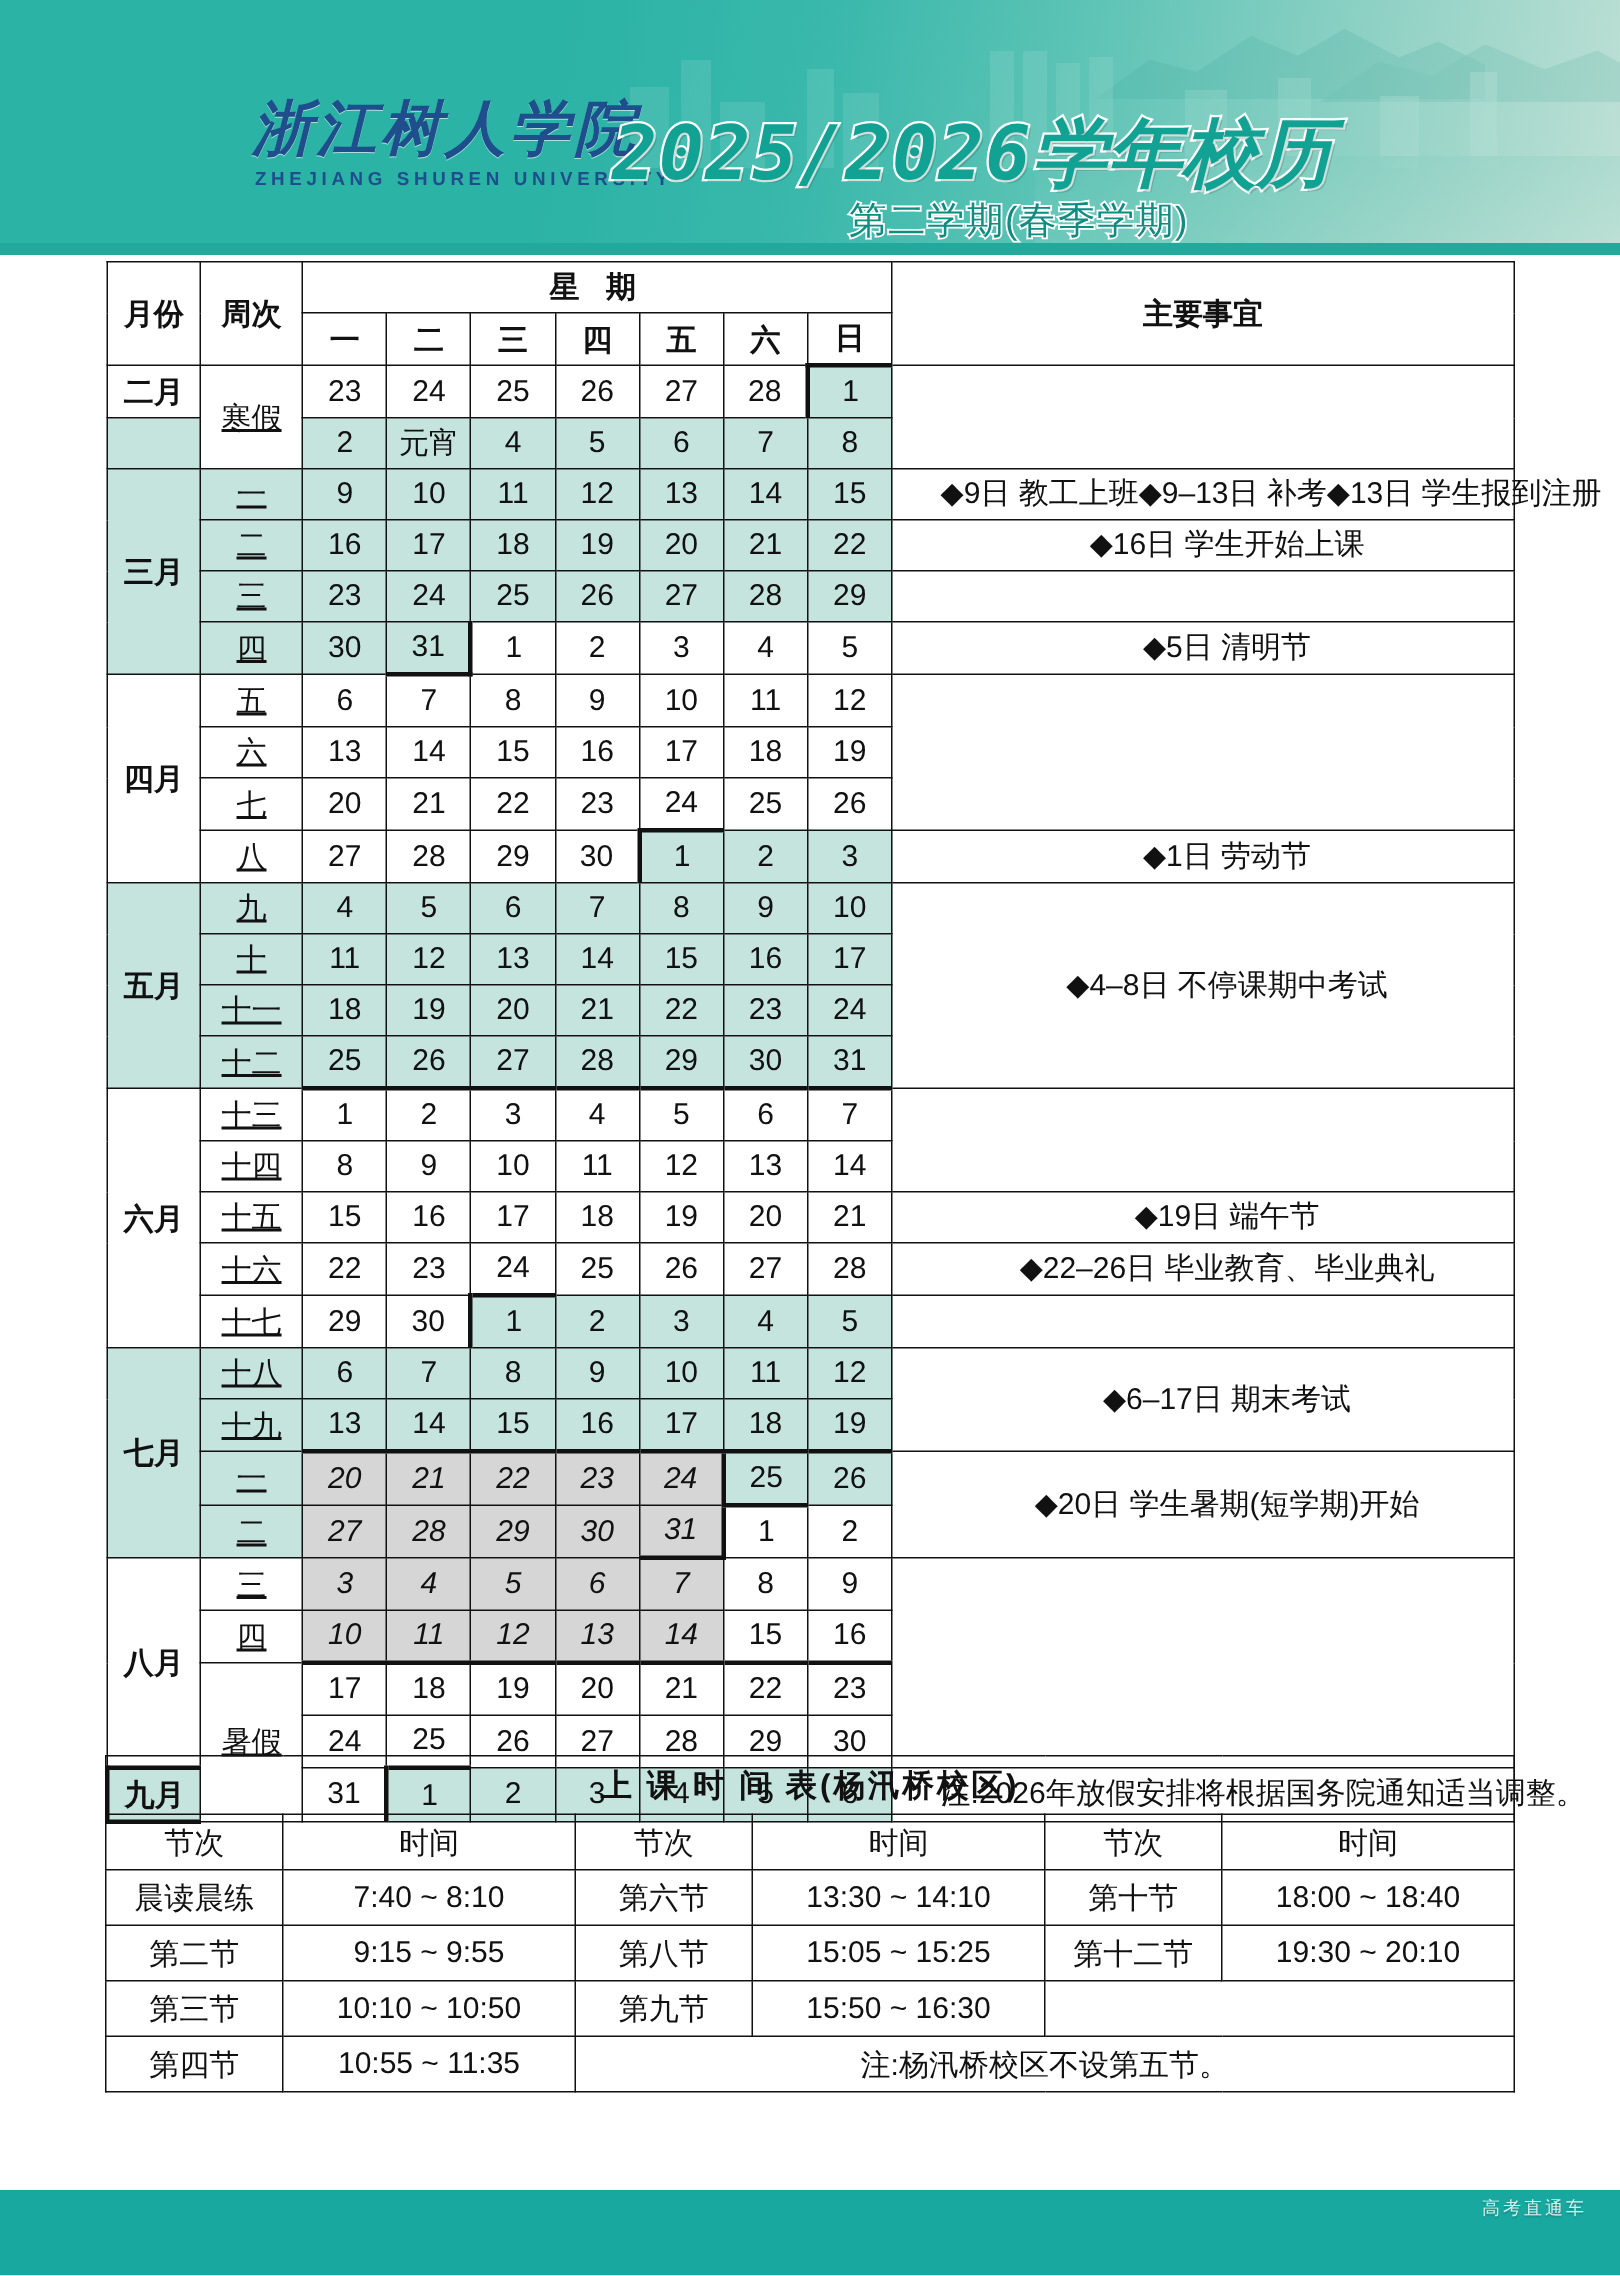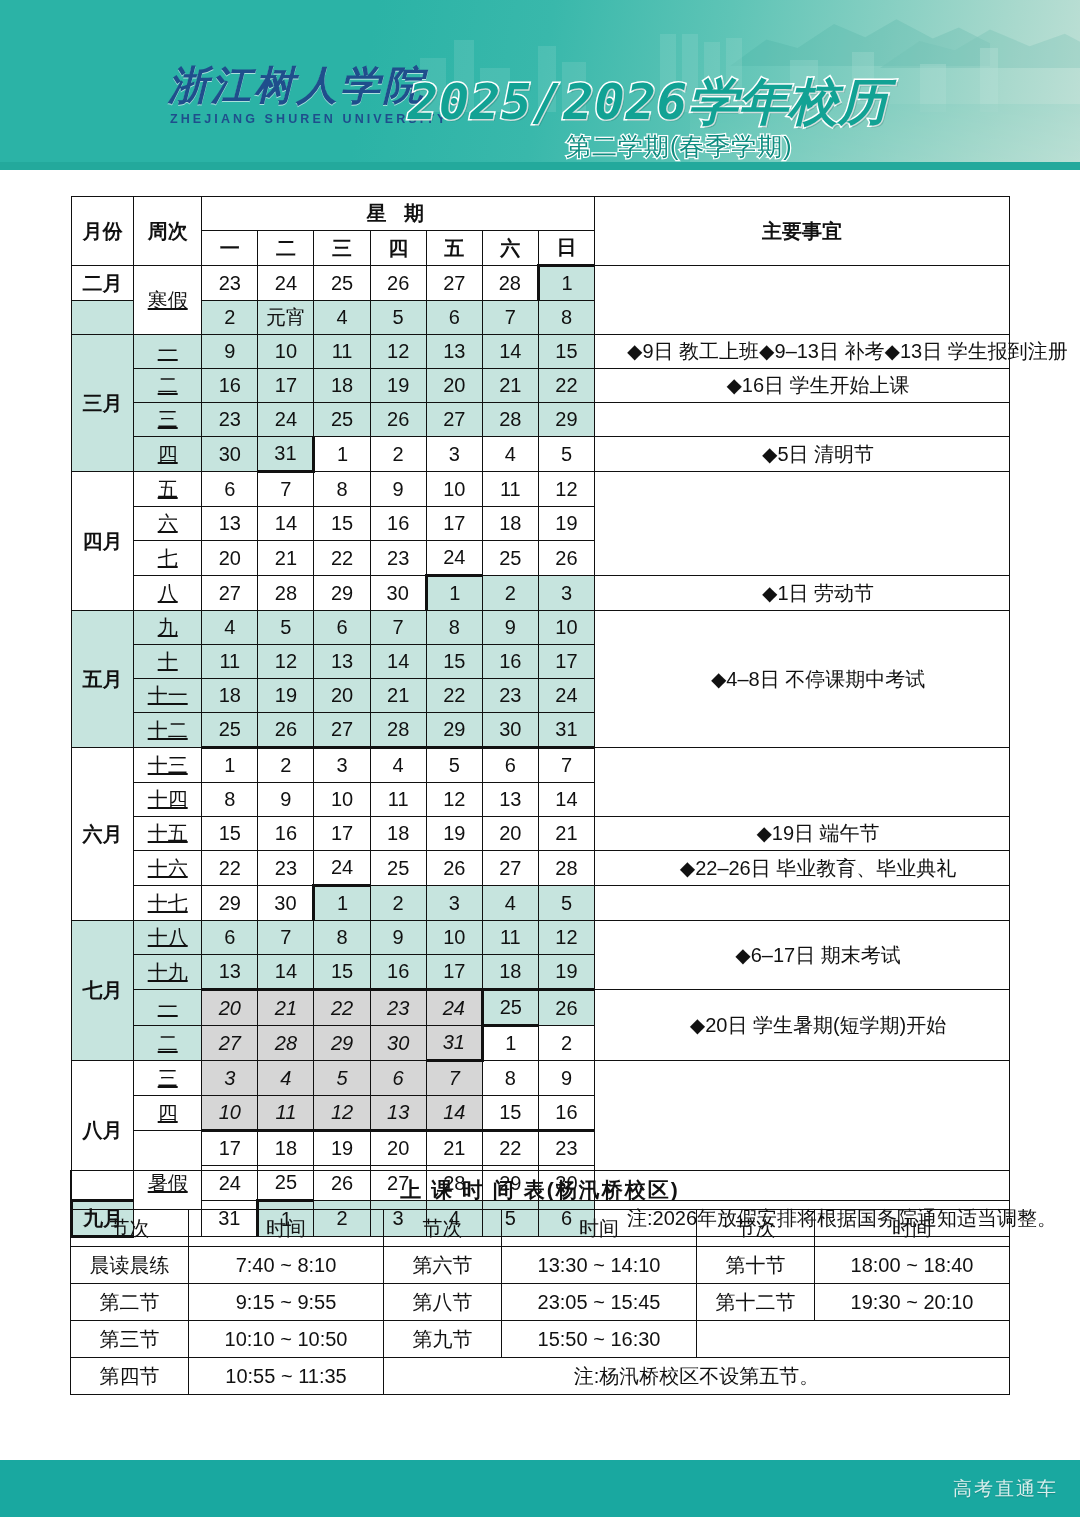--- a/index.html
+++ b/index.html
@@ -103,21 +103,21 @@
     font-size:25px;font-weight:400;color:#0e8d80;
     letter-spacing:1px;white-space:nowrap;
     -webkit-text-stroke:2.4px #ffffff;
     paint-order:stroke fill;
   }
 
   
   .page{position:relative;width:1080px;height:1290px;background:#fff;}
 
   table.cal{
-    position:absolute;left:70px;top:26px;
+    position:absolute;left:70px;top:4px;
     width:940px;border-collapse:collapse;
     table-layout:fixed;
   }
   table.cal td,table.cal th{
     border:1px solid #111;
     text-align:center;vertical-align:middle;
     font-size:20px;color:#111;
     height:33px;padding:0;
     font-family:"Liberation Sans","DejaVu Sans",sans-serif;
   }
@@ -162,22 +162,22 @@
   .sc-n{width:118px;}
   .sc-t{width:195px;}
   td.noteL{text-align:left;padding-left:8px;}
 
   
   .footer{
     position:relative;width:1080px;height:57px;
     background:#19a8a0;
   }
   .footer .wm{
-    position:absolute;right:22px;top:16px;
-    font-size:19px;color:#d8eeec;letter-spacing:2px;
+    position:absolute;right:22px;top:4px;
+    font-size:12px;color:#d8eeec;letter-spacing:2px;
     text-shadow:0 1px 1px rgba(0,0,0,.18);
   }
 </style>
 </head>
 <body>
 
 <div class="banner">
   <div class="skyline">
     <div class="hill"></div>
     <div class="hill2"></div>
@@ -588,21 +588,21 @@
           <td>7:40 ~ 8:10</td>
           <td>第六节</td>
           <td>13:30 ~ 14:10</td>
           <td>第十节</td>
           <td>18:00 ~ 18:40</td>
         </tr>
         <tr>
           <td>第二节</td>
           <td>9:15 ~ 9:55</td>
           <td>第八节</td>
-          <td>23:05 ~ 15:45</td>
+          <td>15:05 ~ 15:25</td>
           <td>第十二节</td>
           <td>19:30 ~ 20:10</td>
         </tr>
         <tr>
           <td>第三节</td>
           <td>10:10 ~ 10:50</td>
           <td>第九节</td>
           <td>15:50 ~ 16:30</td>
           <td colspan="2"></td>
         </tr>

